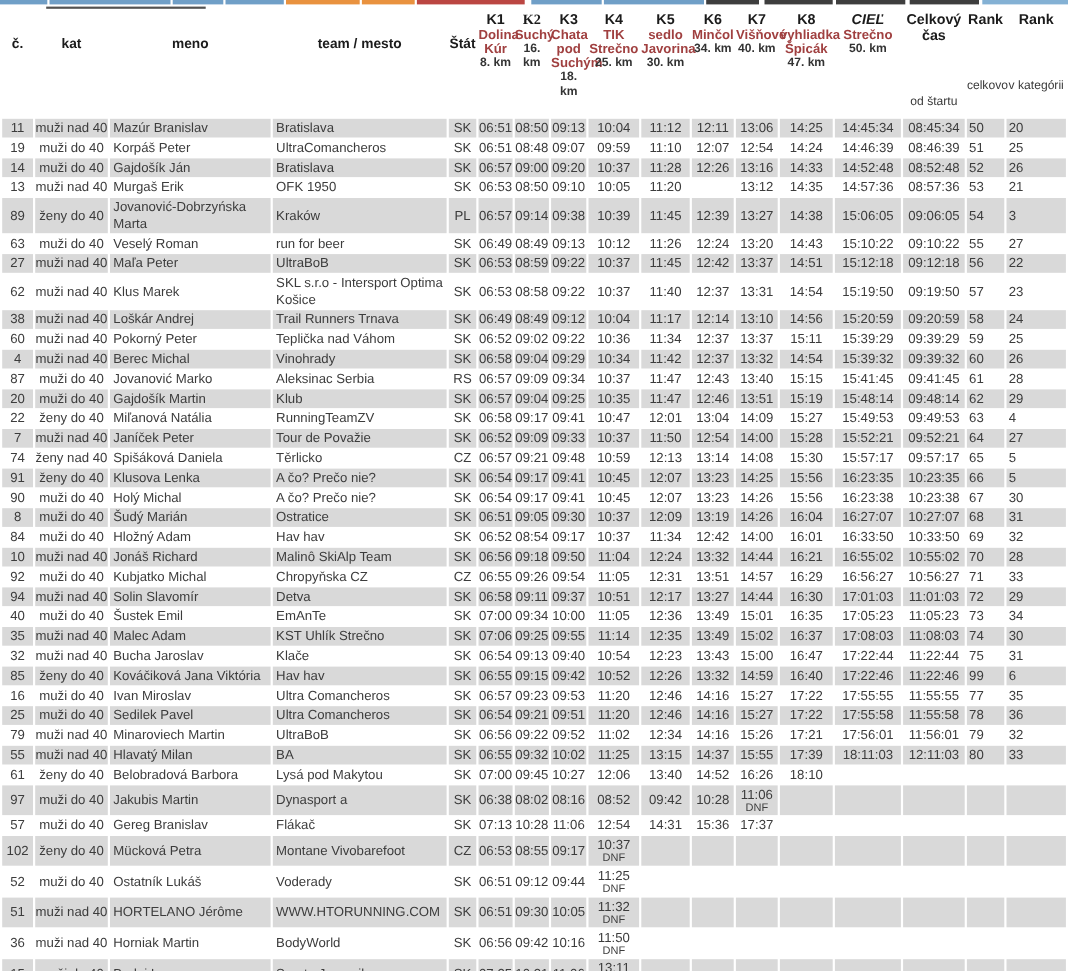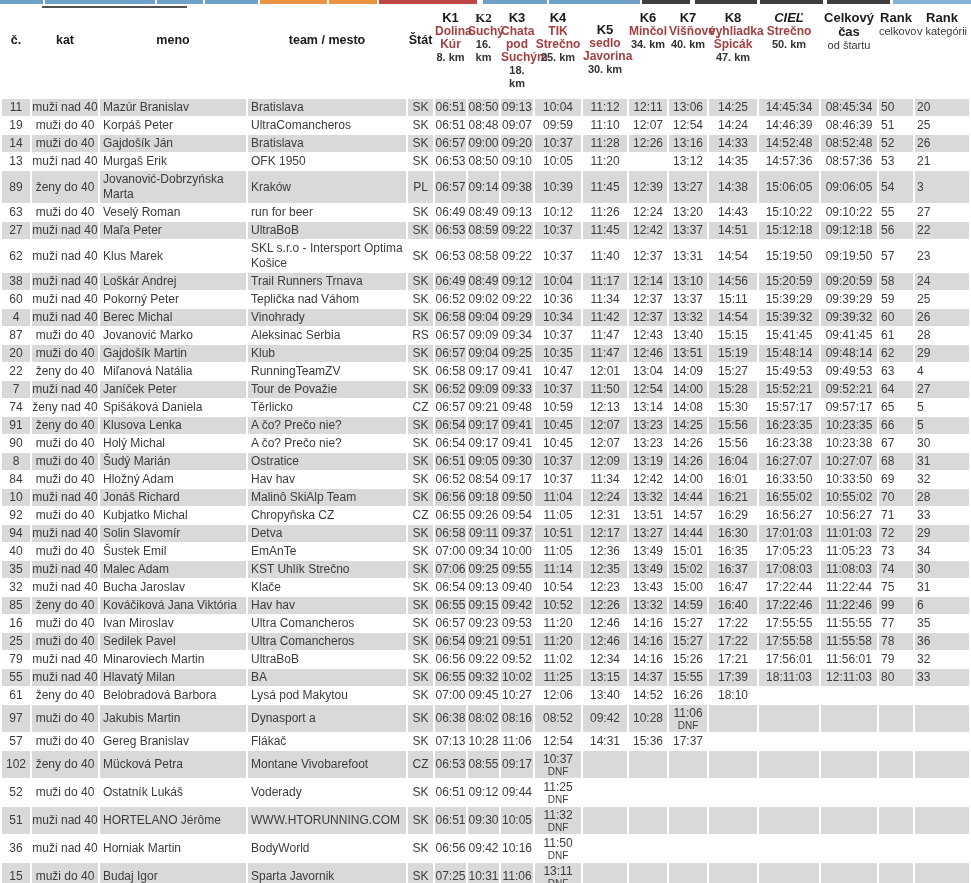--- a/index.html
+++ b/index.html
@@ -15,21 +15,21 @@
     border-collapse:separate;border-spacing:2px 1px;
     table-layout:fixed;width:971px;
   }
   th{
     vertical-align:top;text-align:center;font-size:12px;color:#1b1b1b;
     padding:2px 0 8px 0;font-weight:bold;overflow:visible;
   }
   .h-main{font-weight:bold;font-size:13px;line-height:14px;white-space:nowrap;}
   .h-sub{font-weight:bold;font-size:12px;line-height:13px;color:#a04040;}
   .h-km{font-weight:bold;font-size:11px;line-height:13px;color:#333;}
-  .h-sub2{font-weight:normal;font-size:11px;line-height:13px;color:#3a3a3a;}
+  .h-sub2{font-weight:normal;font-size:11px;line-height:13px;color:#3a3a3a;margin-top:47px;}
   .h-plain{margin-top:22px;font-weight:bold;font-size:12.5px;white-space:nowrap;}
 
   td{
     font-size:12px;color:#3c3c3c;line-height:15px;padding:1px 0;
     text-align:center;vertical-align:middle;overflow:hidden;white-space:nowrap;
   }
   td.wrap{white-space:normal;}
   td.l{text-align:left;padding-left:3px;}
   td.rank-l{text-align:left;padding-left:2px;}
   tr.g td{background:#d9d9d9;}
@@ -115,21 +115,21 @@
           <div class="h-main" style="white-space: normal;">K3</div>
           <div class="h-sub">Chata pod Suchým</div>
           <div class="h-km">18. km</div>
         </th>
         <th class="c-k4">
           <div class="h-main" style="white-space: normal;">K4</div>
           <div class="h-sub">TIK Strečno</div>
           <div class="h-km">25. km</div>
         </th>
         <th class="c-k5">
-          <div class="h-main" style="white-space: normal; margin-top: 12px;">K5</div>
+          <div class="h-main" style="white-space: normal;">K5</div>
           <div class="h-sub">sedlo Javorina</div>
           <div class="h-km">30. km</div>
         </th>
         <th class="c-k6">
           <div class="h-main" style="white-space: normal;">K6</div>
           <div class="h-sub">Minčol</div>
           <div class="h-km">34. km</div>
         </th>
         <th class="c-k7">
           <div class="h-main" style="white-space: normal;">K7</div>

